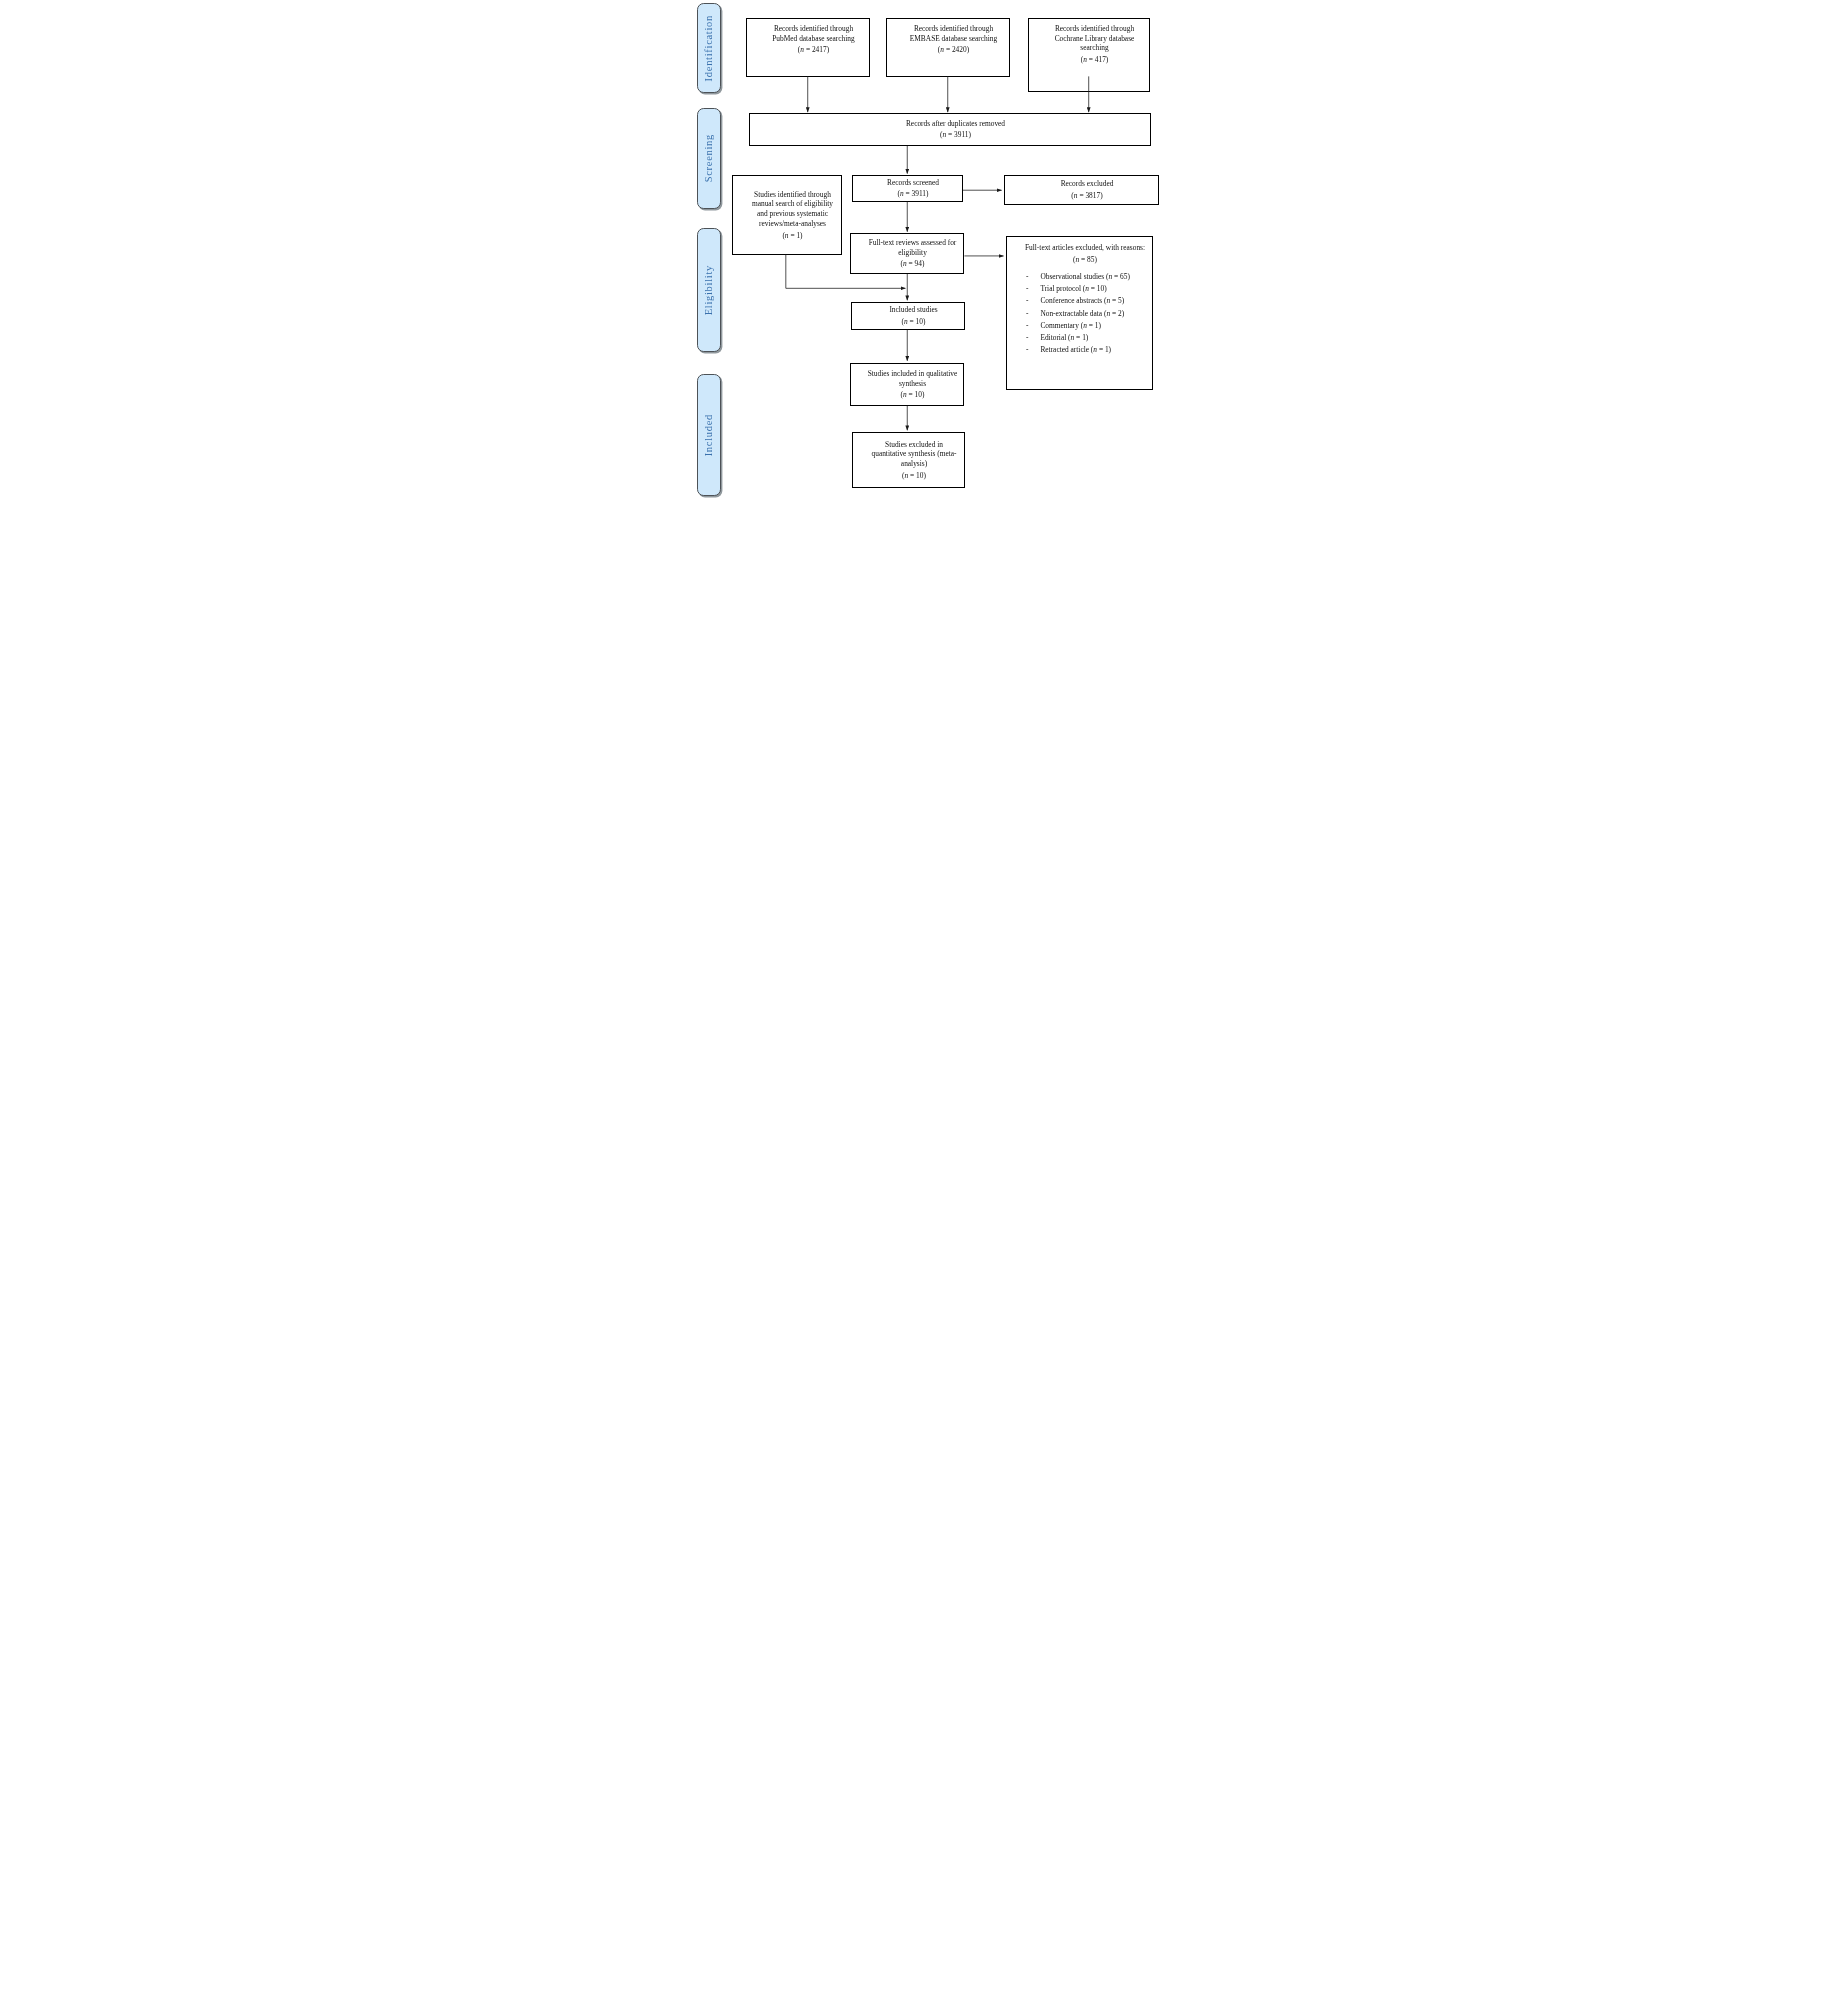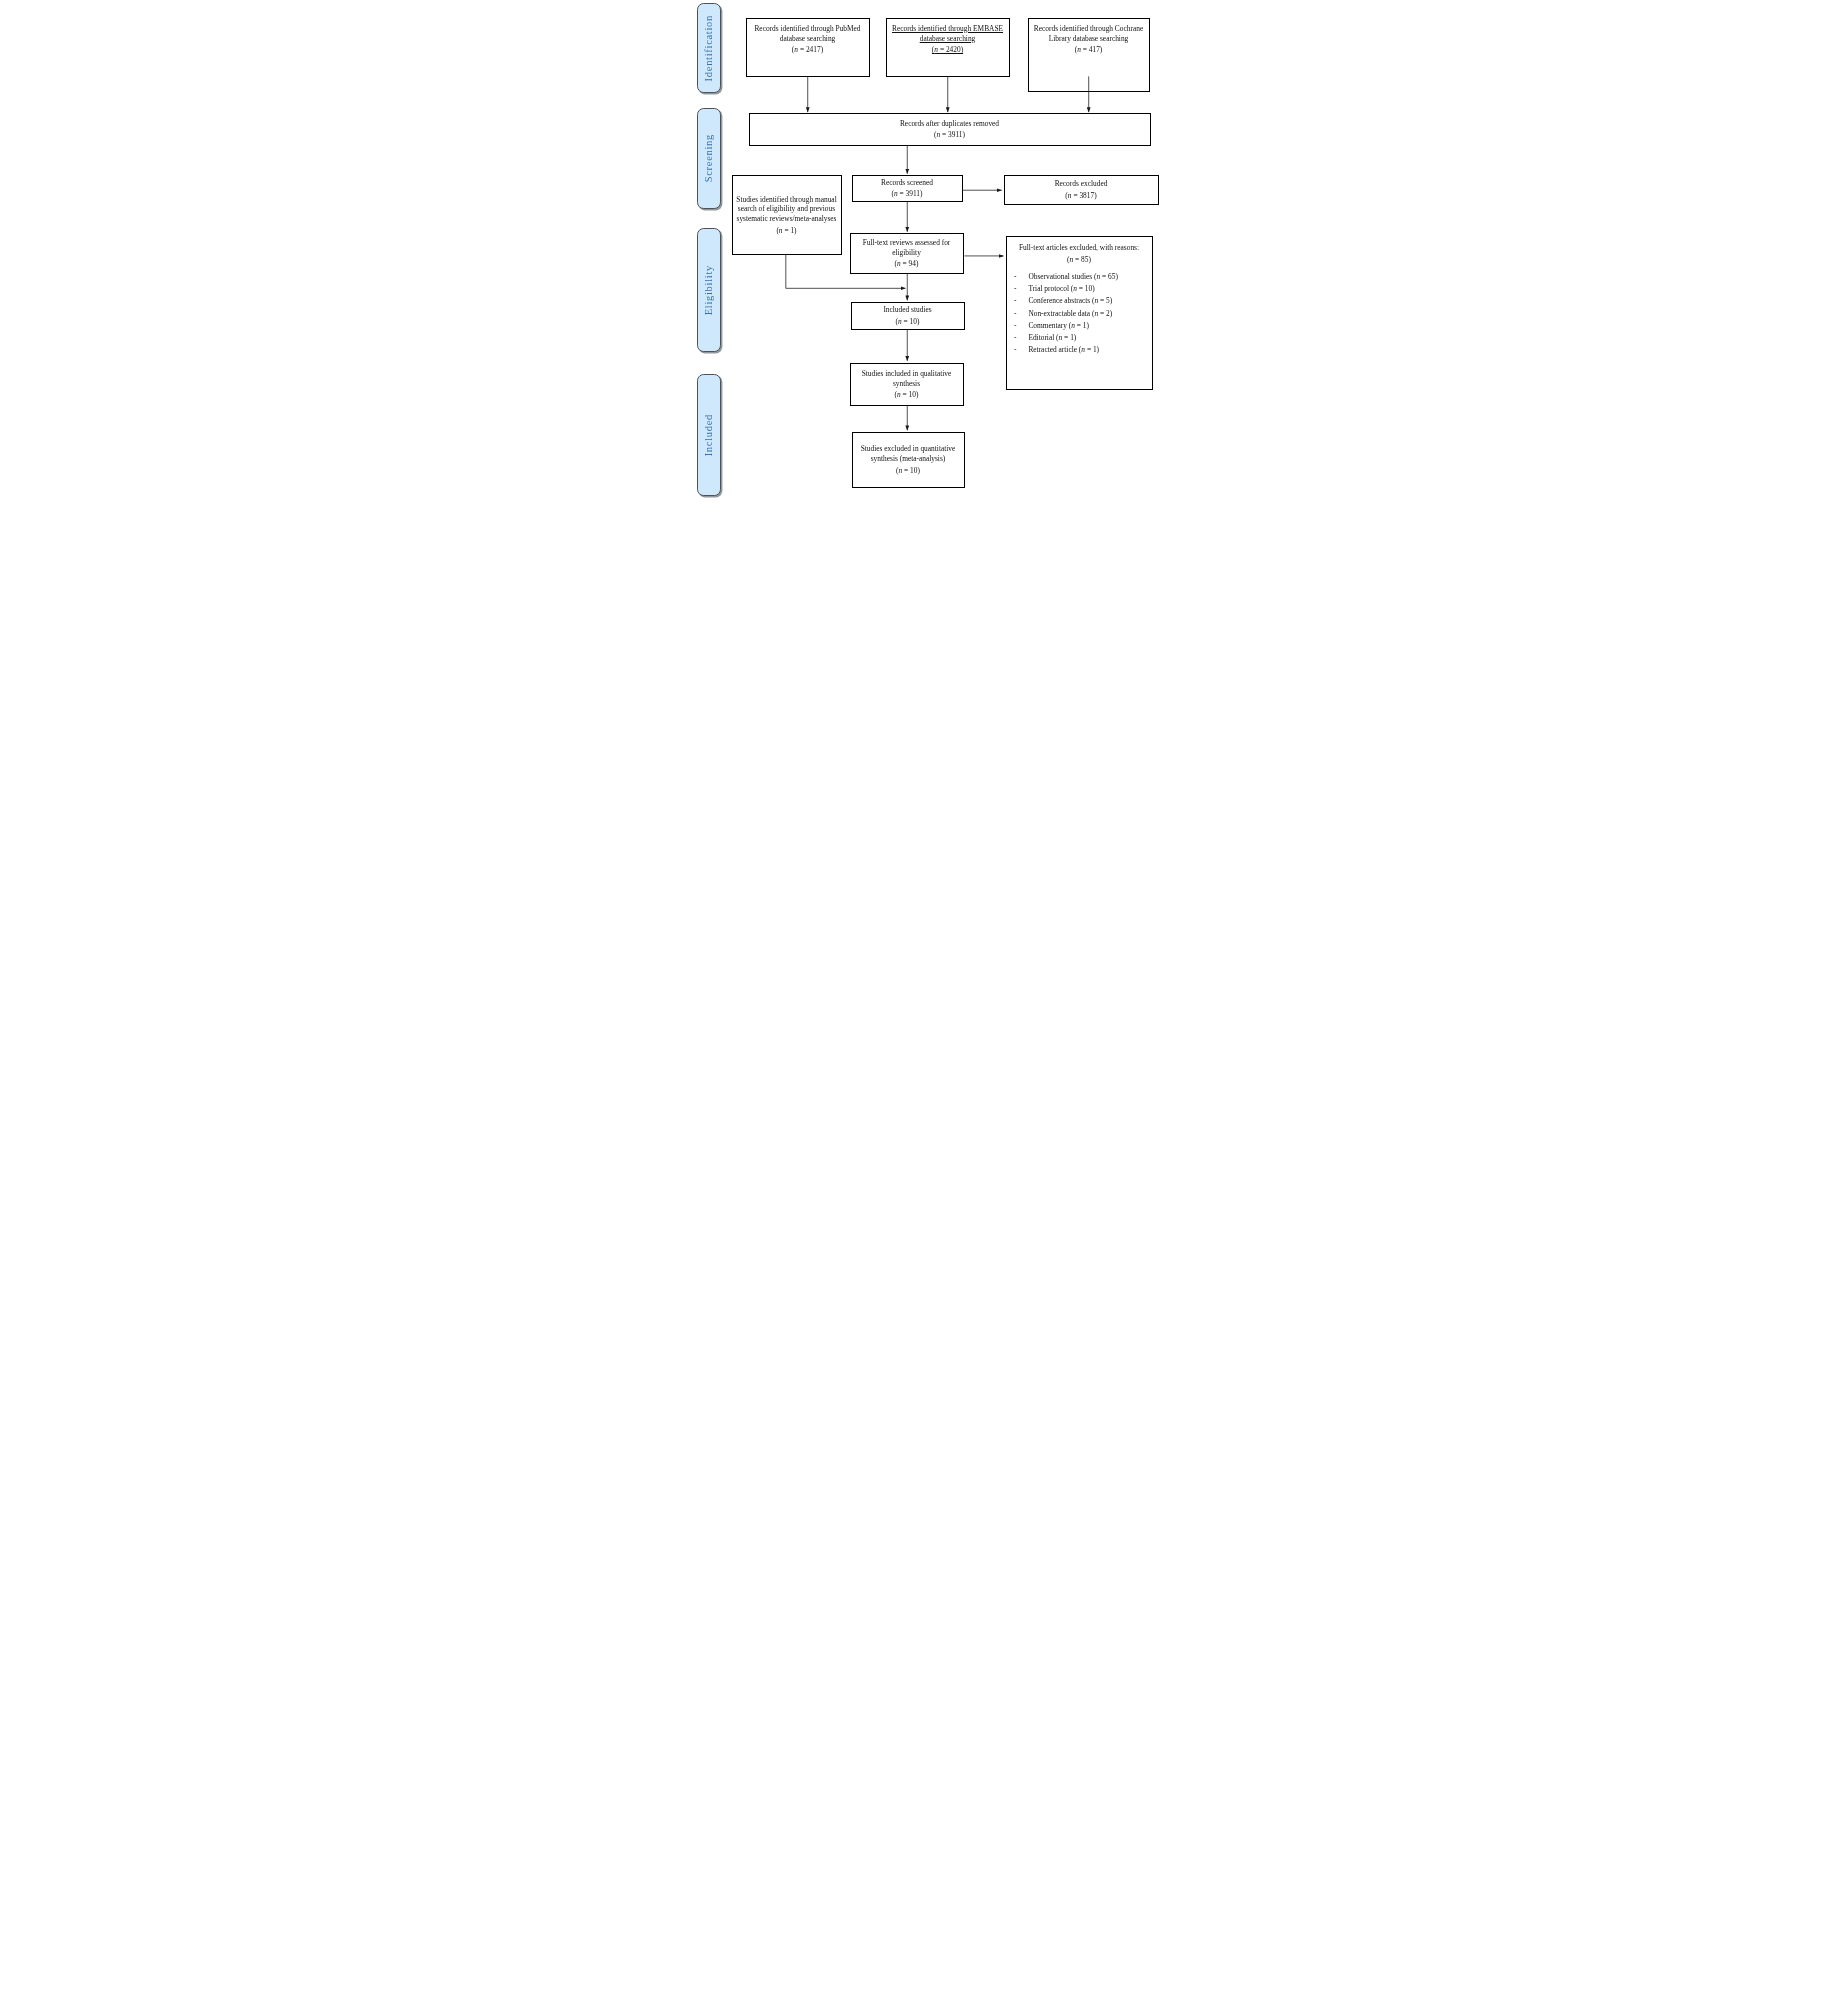--- a/index.html
+++ b/index.html
@@ -4,21 +4,21 @@
 <style>
   html,body { margin:0; padding:0; background:#ffffff; }
   body { font-family:"Liberation Serif","DejaVu Serif",serif; color:#111; }
   #canvas { position:relative; width:461px; height:499px; background:#ffffff; margin:0 auto; }
 
   
   .box {
     position:absolute; background:#ffffff; border:1px solid #000;
     box-sizing:border-box; display:flex; flex-direction:column;
     align-items:center; justify-content:center; text-align:center;
-    font-size:7.4px; line-height:1.32;
+    font-size:7.4px; line-height:1.32;padding-left:12px;
   }
   .box.top-align { justify-content:flex-start; padding-top:5.2px; }
   .box .btext { padding:0 3.8px; }
   .box .count { margin-top:1.9px; }
   .box.thick { border-width:1.2px; }
 
   
   .box.reasons-box { justify-content:flex-start; padding-top:6.2px; }
   .reasons-list { width:100%; text-align:left; margin-top:7.6px; box-sizing:border-box; padding-left:7.6px; padding-right:2.9px; }
   .reason { display:flex; margin-bottom:2.9px; line-height:1.25; }
@@ -55,21 +55,21 @@
     <span class="stage-label">Eligibility</span>
   </div>
   <div class="stage" style="left:5.2px; top:374px; width:24px; height:122px;">
     <span class="stage-label">Included</span>
   </div>
 
   <div class="box top-align" style="left:54px; top:17.6px; width:124px; height:59px;">
     <div class="btext">Records identified through PubMed database searching</div>
     <div class="count">(<i>n</i> = 2417)</div>
   </div>
-  <div class="box top-align" style="left:194px; top:17.6px; width:124px; height:59px;text-decoration:underline;">
+  <div class="box top-align" style="left:194px; top:17.6px; width:124px; height:59px;">
     <div class="btext">Records identified through EMBASE database searching</div>
     <div class="count">(<i>n</i> = 2420)</div>
   </div>
   <div class="box top-align" style="left:336px; top:17.6px; width:122px; height:74px;">
     <div class="btext">Records identified through Cochrane Library database searching</div>
     <div class="count">(<i>n</i> = 417)</div>
   </div>
 
   <div class="box thick" style="left:57px; top:113px; width:402px; height:33px;">
     <div class="btext">Records after duplicates removed</div>

